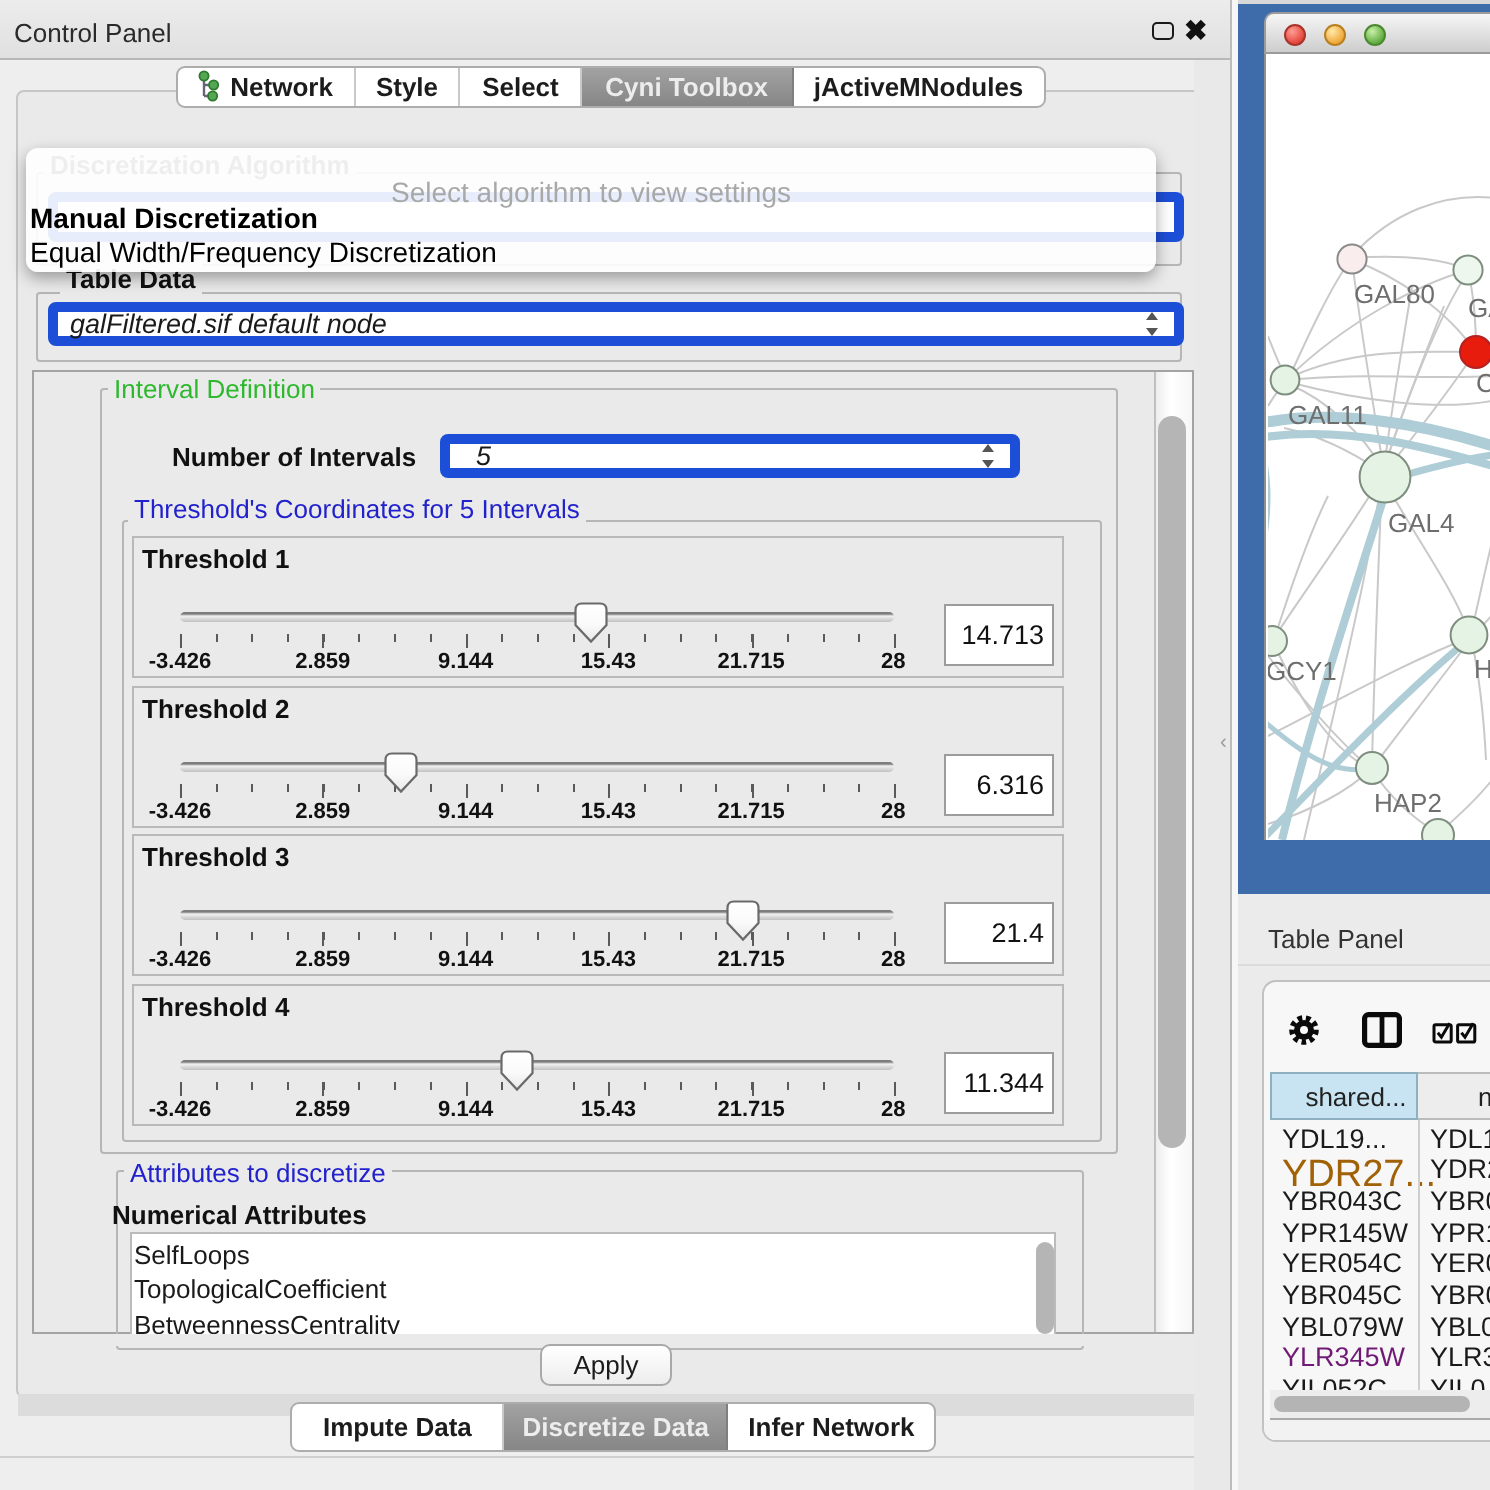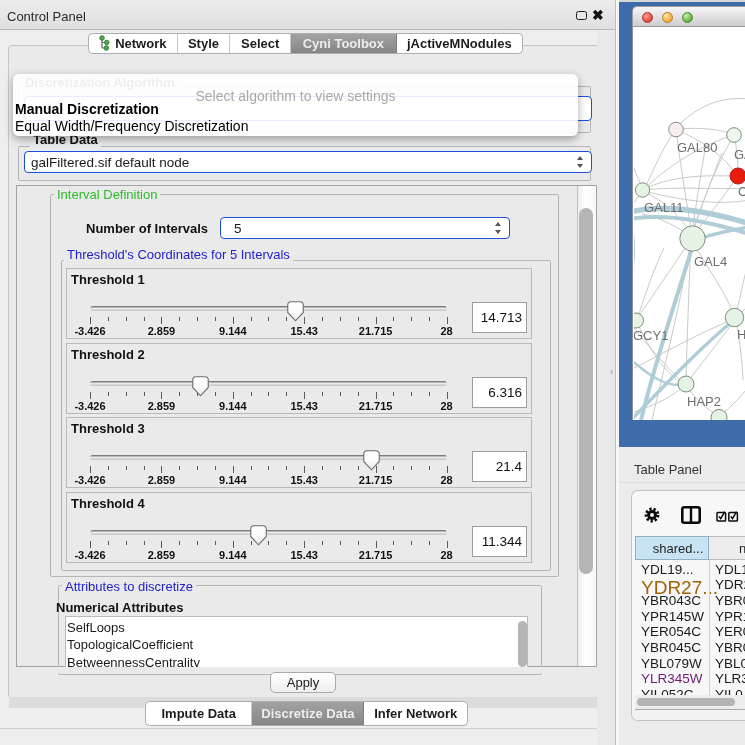--- a/index.html
+++ b/index.html
@@ -1,19 +1,19 @@
 <!DOCTYPE html>
 <html><head>
 <meta charset="utf-8">
 <style>
 * { margin:0; padding:0; box-sizing:border-box; }
 html,body { width:745px; height:745px; overflow:hidden; font-family:"Liberation Sans", sans-serif; }
 body { position:relative; background:#eeeeee; }
 .abs { position:absolute; }
-.combo { position:absolute; background:#fff; border:1px solid #1d4ed8; border-radius:4px; font-size:13.5px; color:#1a1a1a; }
+.combo { position:absolute; background:#fff; border:5px solid #1d4ed8; border-radius:4px; font-size:13.5px; color:#1a1a1a;font-style:italic; }
 .combo .ctext { position:absolute; left:6px; top:50%; transform:translateY(-50%); white-space:nowrap; }
 .updn { position:absolute; right:7px; top:50%; transform:translateY(-50%); width:7px; height:12px; }
 .updn:before { content:""; position:absolute; left:0; top:0; border-left:3.5px solid transparent; border-right:3.5px solid transparent; border-bottom:4.5px solid #555; }
 .updn:after { content:""; position:absolute; left:0; bottom:0; border-left:3.5px solid transparent; border-right:3.5px solid transparent; border-top:4.5px solid #555; }
 .etch { position:absolute; border:1px solid #b6b6b6; border-radius:2px; }
 .gtitle { position:absolute; font-size:13px; background:#eaeaea; padding:0 3px; white-space:nowrap; }
 .tbox { position:absolute; left:66px; width:466px; height:71px; border:1px solid #b9b9b9; background:#eaeaea; }
 .tbox .tlab { position:absolute; left:4px; top:2.5px; font-size:13px; font-weight:bold; color:#111; }
 .tbox .track { position:absolute; left:23px; top:36.5px; width:357px; height:5.5px; border-radius:2.5px; background:linear-gradient(180deg,#7d7d7d 0,#7d7d7d 1px,#f2f2f2 2px,#d0d0d0 4px,#b9b9b9 5.5px); }
 .tbox .minor { position:absolute; left:23px; top:48px; width:358px; height:3.5px; background:repeating-linear-gradient(90deg,#5a5a5a 0 1px,transparent 1px 17.85px); }

